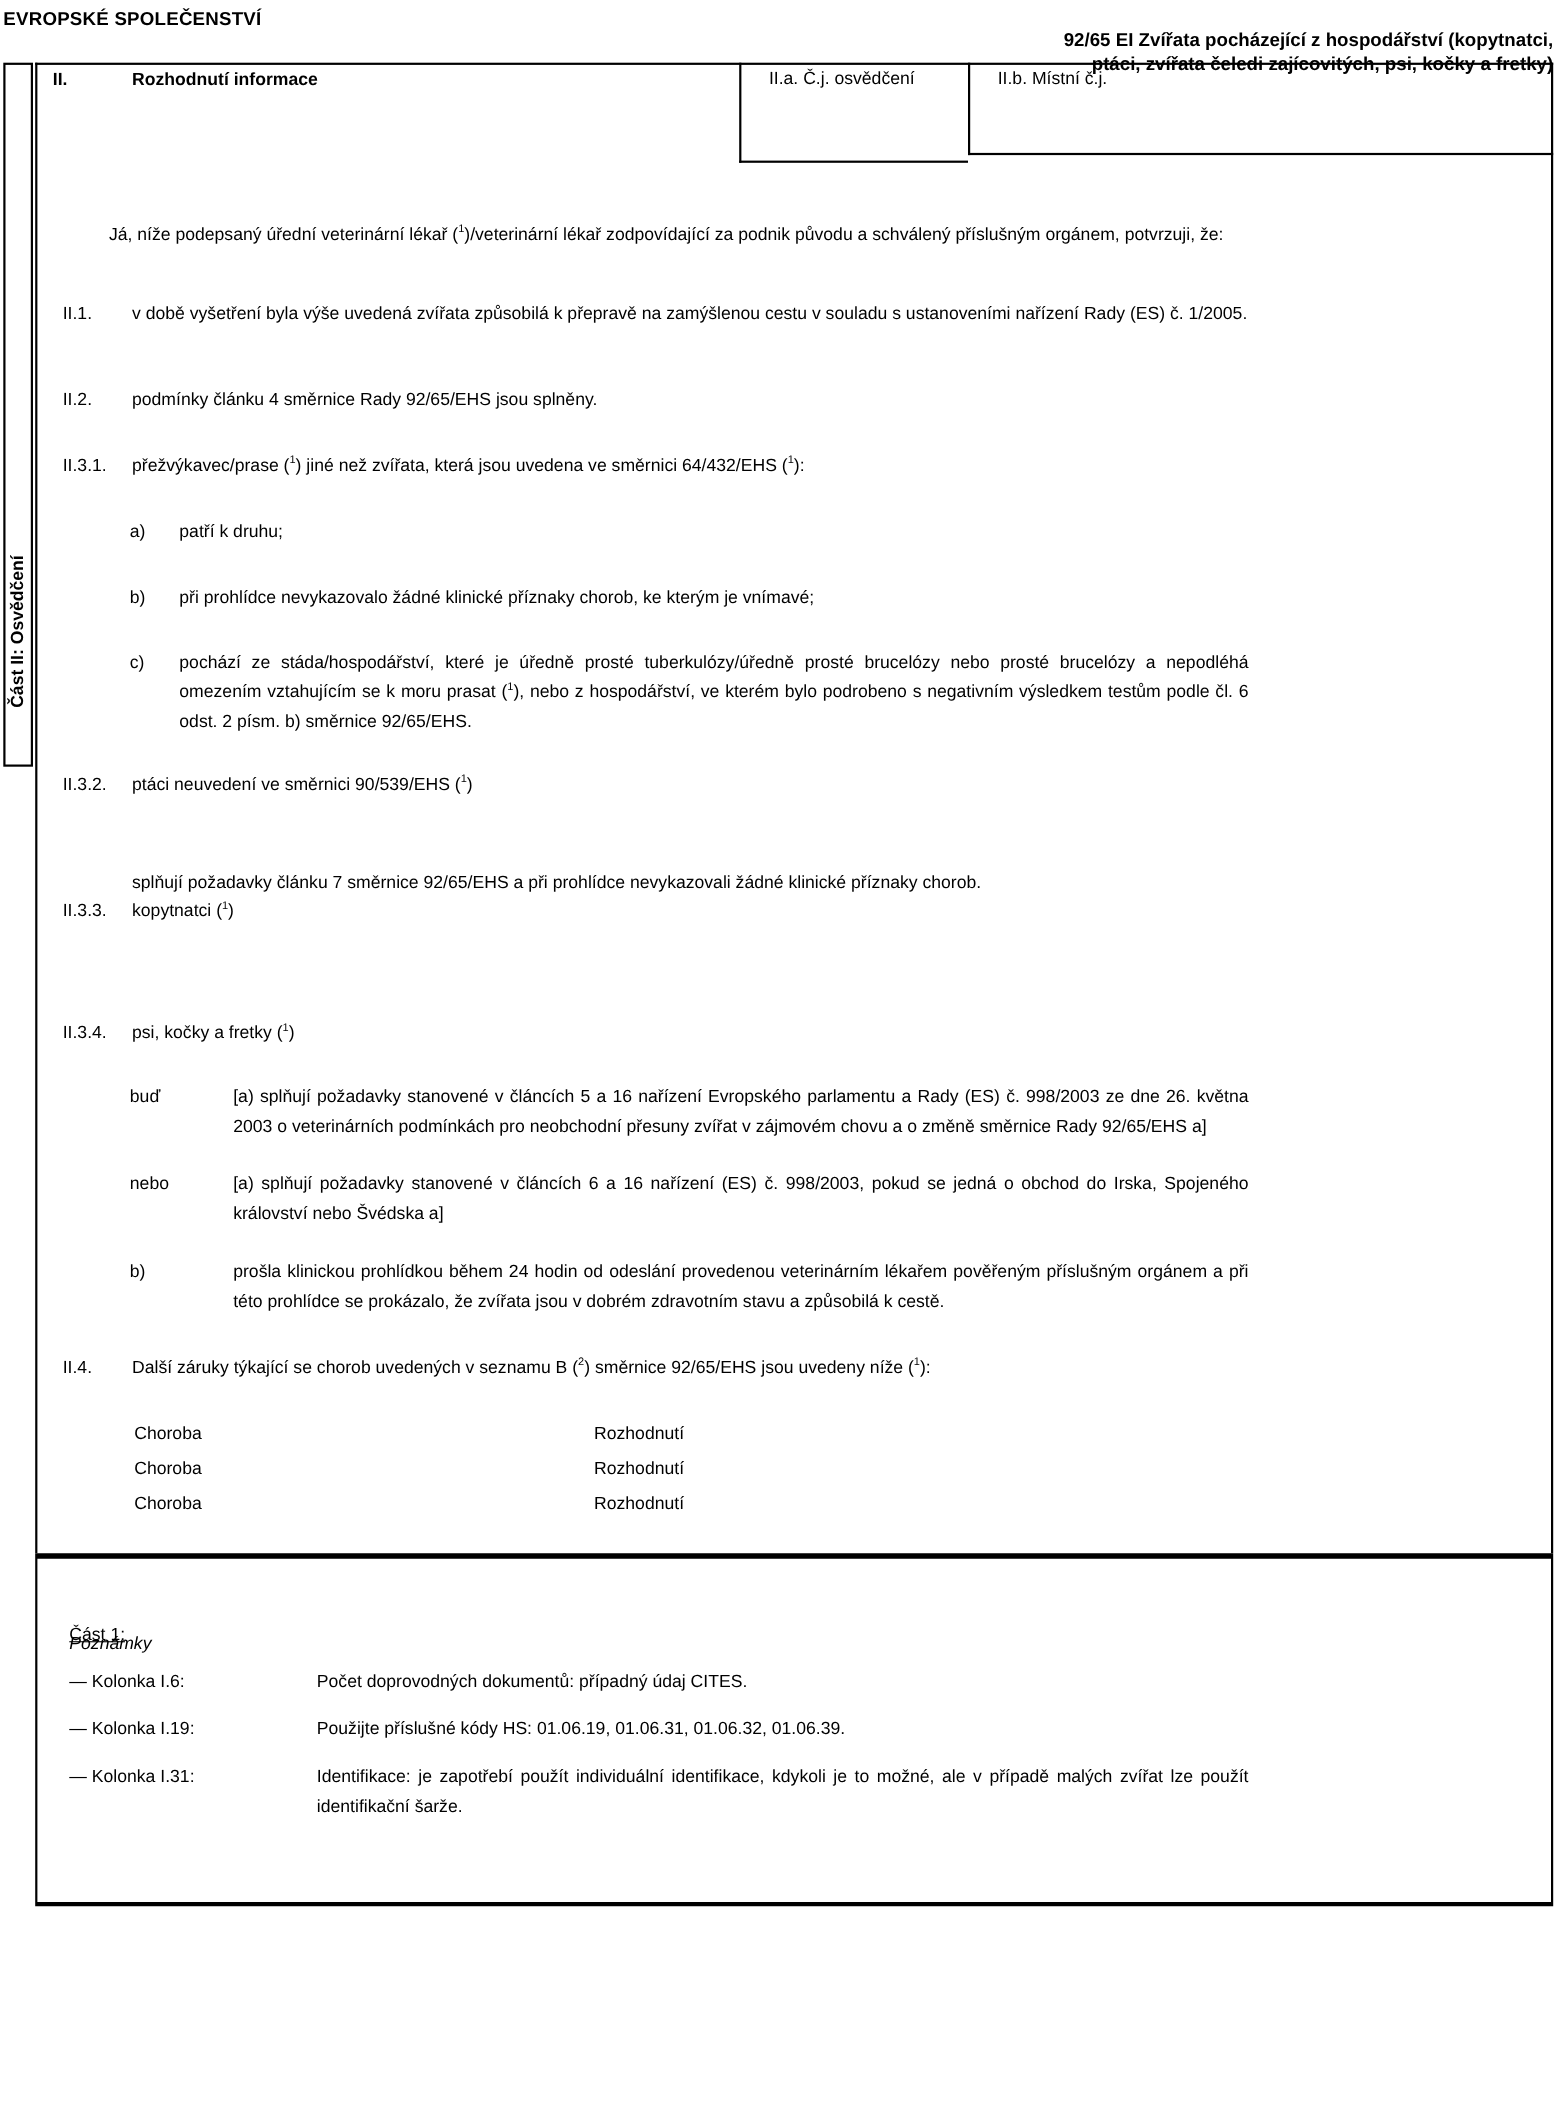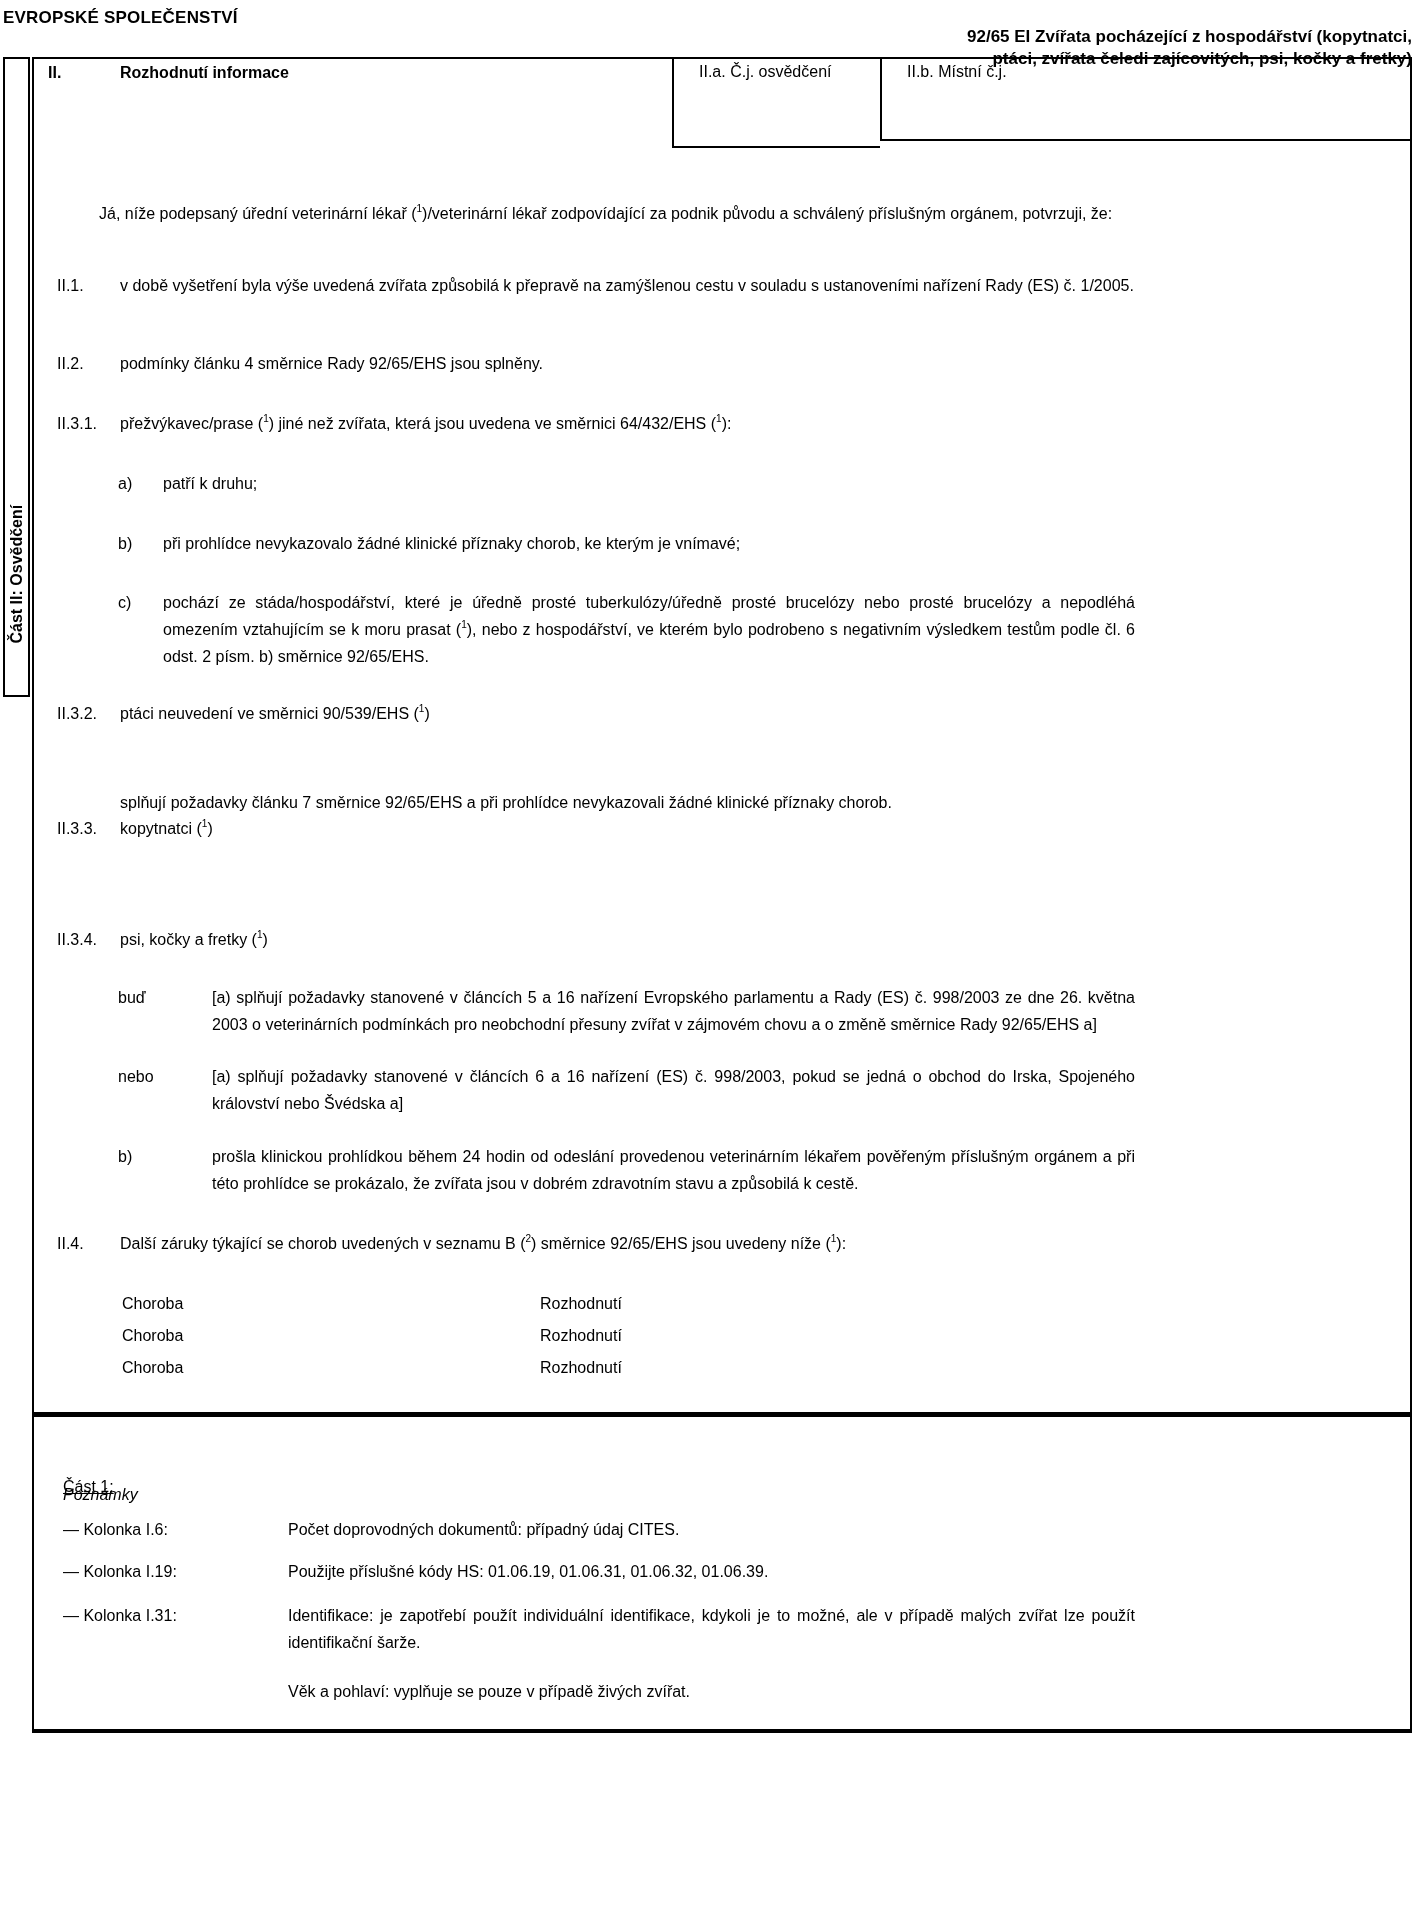--- a/index.html
+++ b/index.html
@@ -136,15 +136,14 @@
   <div class="abs note-part">Část 1:</div>
 
   <div class="abs t note-lbl" style="top:1516px">— Kolonka I.6:</div>
   <div class="abs t note-txt" style="top:1516px">Počet doprovodných dokumentů: případný údaj CITES.</div>
 
   <div class="abs t note-lbl" style="top:1558px">— Kolonka I.19:</div>
   <div class="abs t note-txt" style="top:1558px">Použijte příslušné kódy HS: 01.06.19, 01.06.31, 01.06.32, 01.06.39.</div>
 
   <div class="abs t note-lbl" style="top:1602px">— Kolonka I.31:</div>
   <div class="abs t note-txt" style="top:1602px">Identifikace: je zapotřebí použít individuální identifikace, kdykoli je to možné, ale v případě malých zvířat lze použít identifikační šarže.</div>
-  <div class="abs t note-txt" style="top:1678px">Věk a pohlaví: vyplňuje se pouze v případě živých zvířat.</div>
 
 </div>
 
 </body></html>

